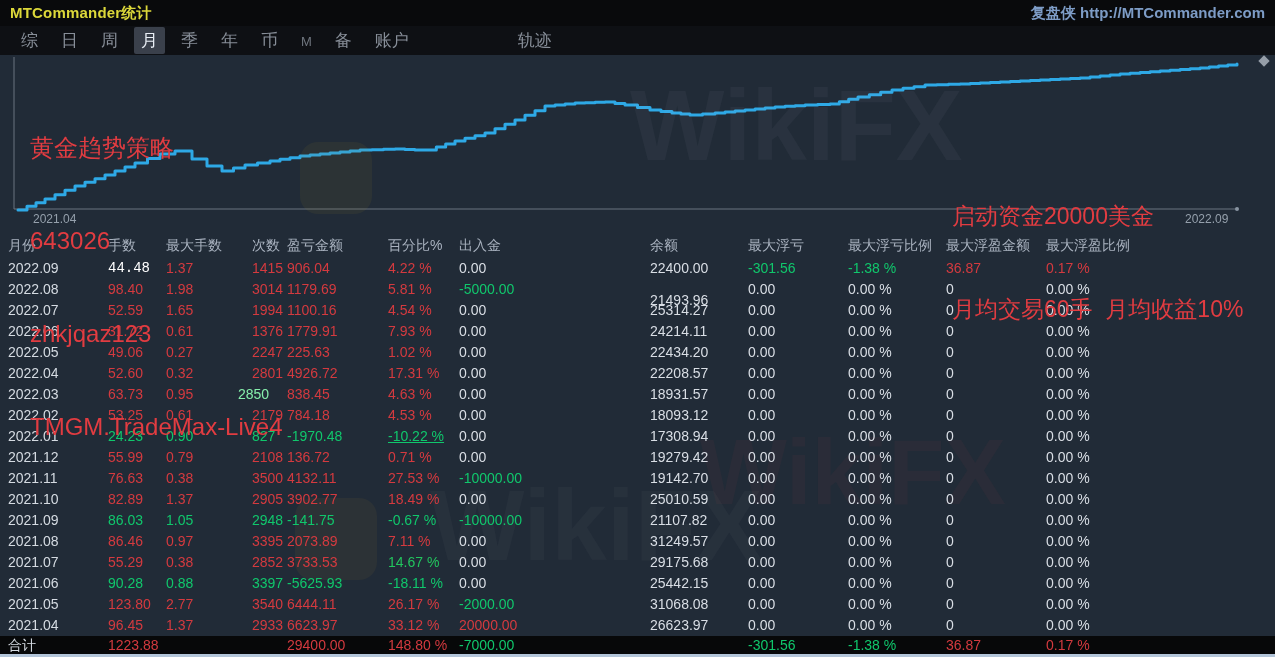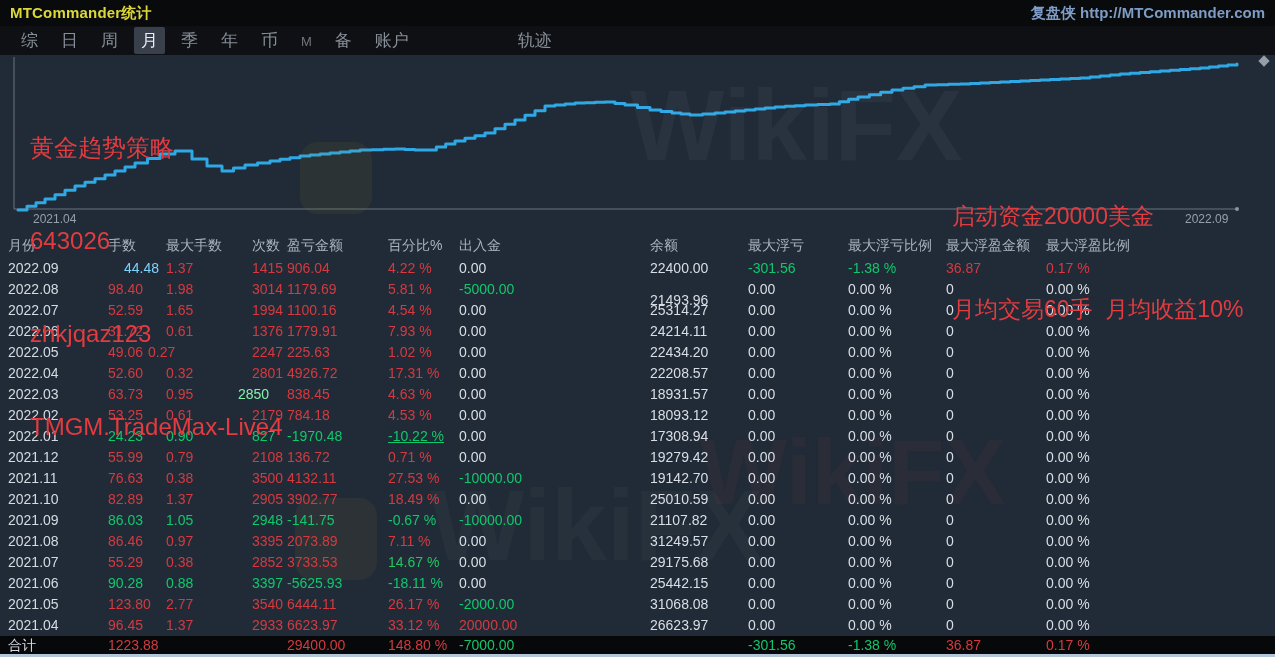--- a/index.html
+++ b/index.html
@@ -107,21 +107,21 @@
       <span class="cell" style="left: 459px;">出入金</span>
       <span class="cell" style="left: 650px;">余额</span>
       <span class="cell" style="left: 748px;">最大浮亏</span>
       <span class="cell" style="left: 848px;">最大浮亏比例</span>
       <span class="cell" style="left: 946px;">最大浮盈金额</span>
       <span class="cell" style="left: 1046px;">最大浮盈比例</span>
     </div>
   <div class="tbody" id="table-body">
       <div class="trow">
         <span class="cell mon" style="left: 8px;">2022.09</span>
-        <span class="cell" style="left: 124px; color: #7dd3fc;">44.48</span>
+        <span class="cell" style="left: 108px; color: #ffffff; font-family: Liberation Mono, monospace;">44.48</span>
         <span class="cell" style="left: 166px; color: rgb(212, 58, 63);">1.37</span>
         <span class="cell" style="left: 252px; color: rgb(212, 58, 63);">1415</span>
         <span class="cell" style="left: 287px; color: rgb(212, 58, 63);">906.04</span>
         <span class="cell" style="left: 388px; color: rgb(212, 58, 63);">4.22 %</span>
         <span class="cell" style="left: 459px; color: rgb(217, 222, 229);">0.00</span>
         <span class="cell" style="left: 650px; color: rgb(217, 222, 229);">22400.00</span>
         <span class="cell" style="left: 748px; color: rgb(16, 199, 108);">-301.56</span>
         <span class="cell" style="left: 848px; color: rgb(16, 199, 108);">-1.38 %</span>
         <span class="cell" style="left: 946px; color: rgb(212, 58, 63);">36.87</span>
         <span class="cell" style="left: 1046px; color: rgb(212, 58, 63);">0.17 %</span>
@@ -164,21 +164,21 @@
         <span class="cell" style="left: 459px; color: rgb(217, 222, 229);">0.00</span>
         <span class="cell" style="left: 650px; color: rgb(217, 222, 229);">24214.11</span>
         <span class="cell" style="left: 748px; color: rgb(217, 222, 229);">0.00</span>
         <span class="cell" style="left: 848px; color: rgb(217, 222, 229);">0.00 %</span>
         <span class="cell" style="left: 946px; color: rgb(217, 222, 229);">0</span>
         <span class="cell" style="left: 1046px; color: rgb(217, 222, 229);">0.00 %</span>
       </div>
       <div class="trow">
         <span class="cell mon" style="left: 8px;">2022.05</span>
         <span class="cell" style="left: 108px; color: rgb(212, 58, 63);">49.06</span>
-        <span class="cell" style="left: 148px; color: rgb(212, 58, 63); text-align: center;">0.27</span>
+        <span class="cell" style="left: 166px; color: rgb(212, 58, 63); text-align: center;">0.27</span>
         <span class="cell" style="left: 252px; color: rgb(212, 58, 63);">2247</span>
         <span class="cell" style="left: 287px; color: rgb(212, 58, 63);">225.63</span>
         <span class="cell" style="left: 388px; color: rgb(212, 58, 63);">1.02 %</span>
         <span class="cell" style="left: 459px; color: rgb(217, 222, 229);">0.00</span>
         <span class="cell" style="left: 650px; color: rgb(217, 222, 229);">22434.20</span>
         <span class="cell" style="left: 748px; color: rgb(217, 222, 229);">0.00</span>
         <span class="cell" style="left: 848px; color: rgb(217, 222, 229);">0.00 %</span>
         <span class="cell" style="left: 946px; color: rgb(217, 222, 229);">0</span>
         <span class="cell" style="left: 1046px; color: rgb(217, 222, 229);">0.00 %</span>
       </div>

